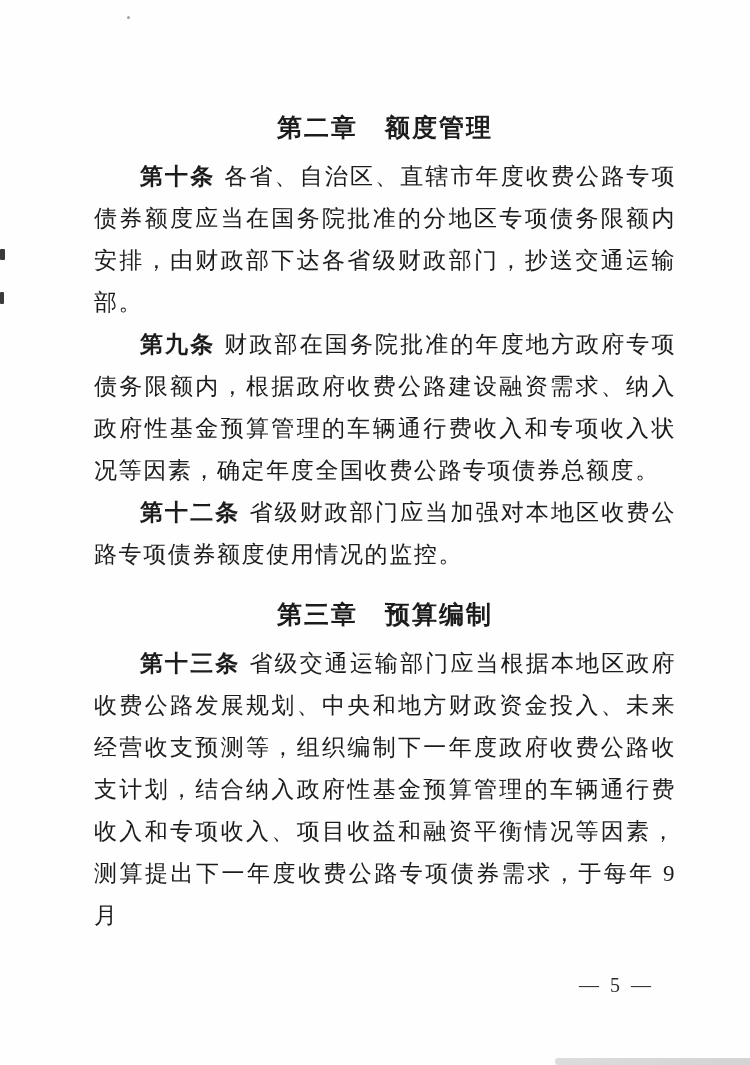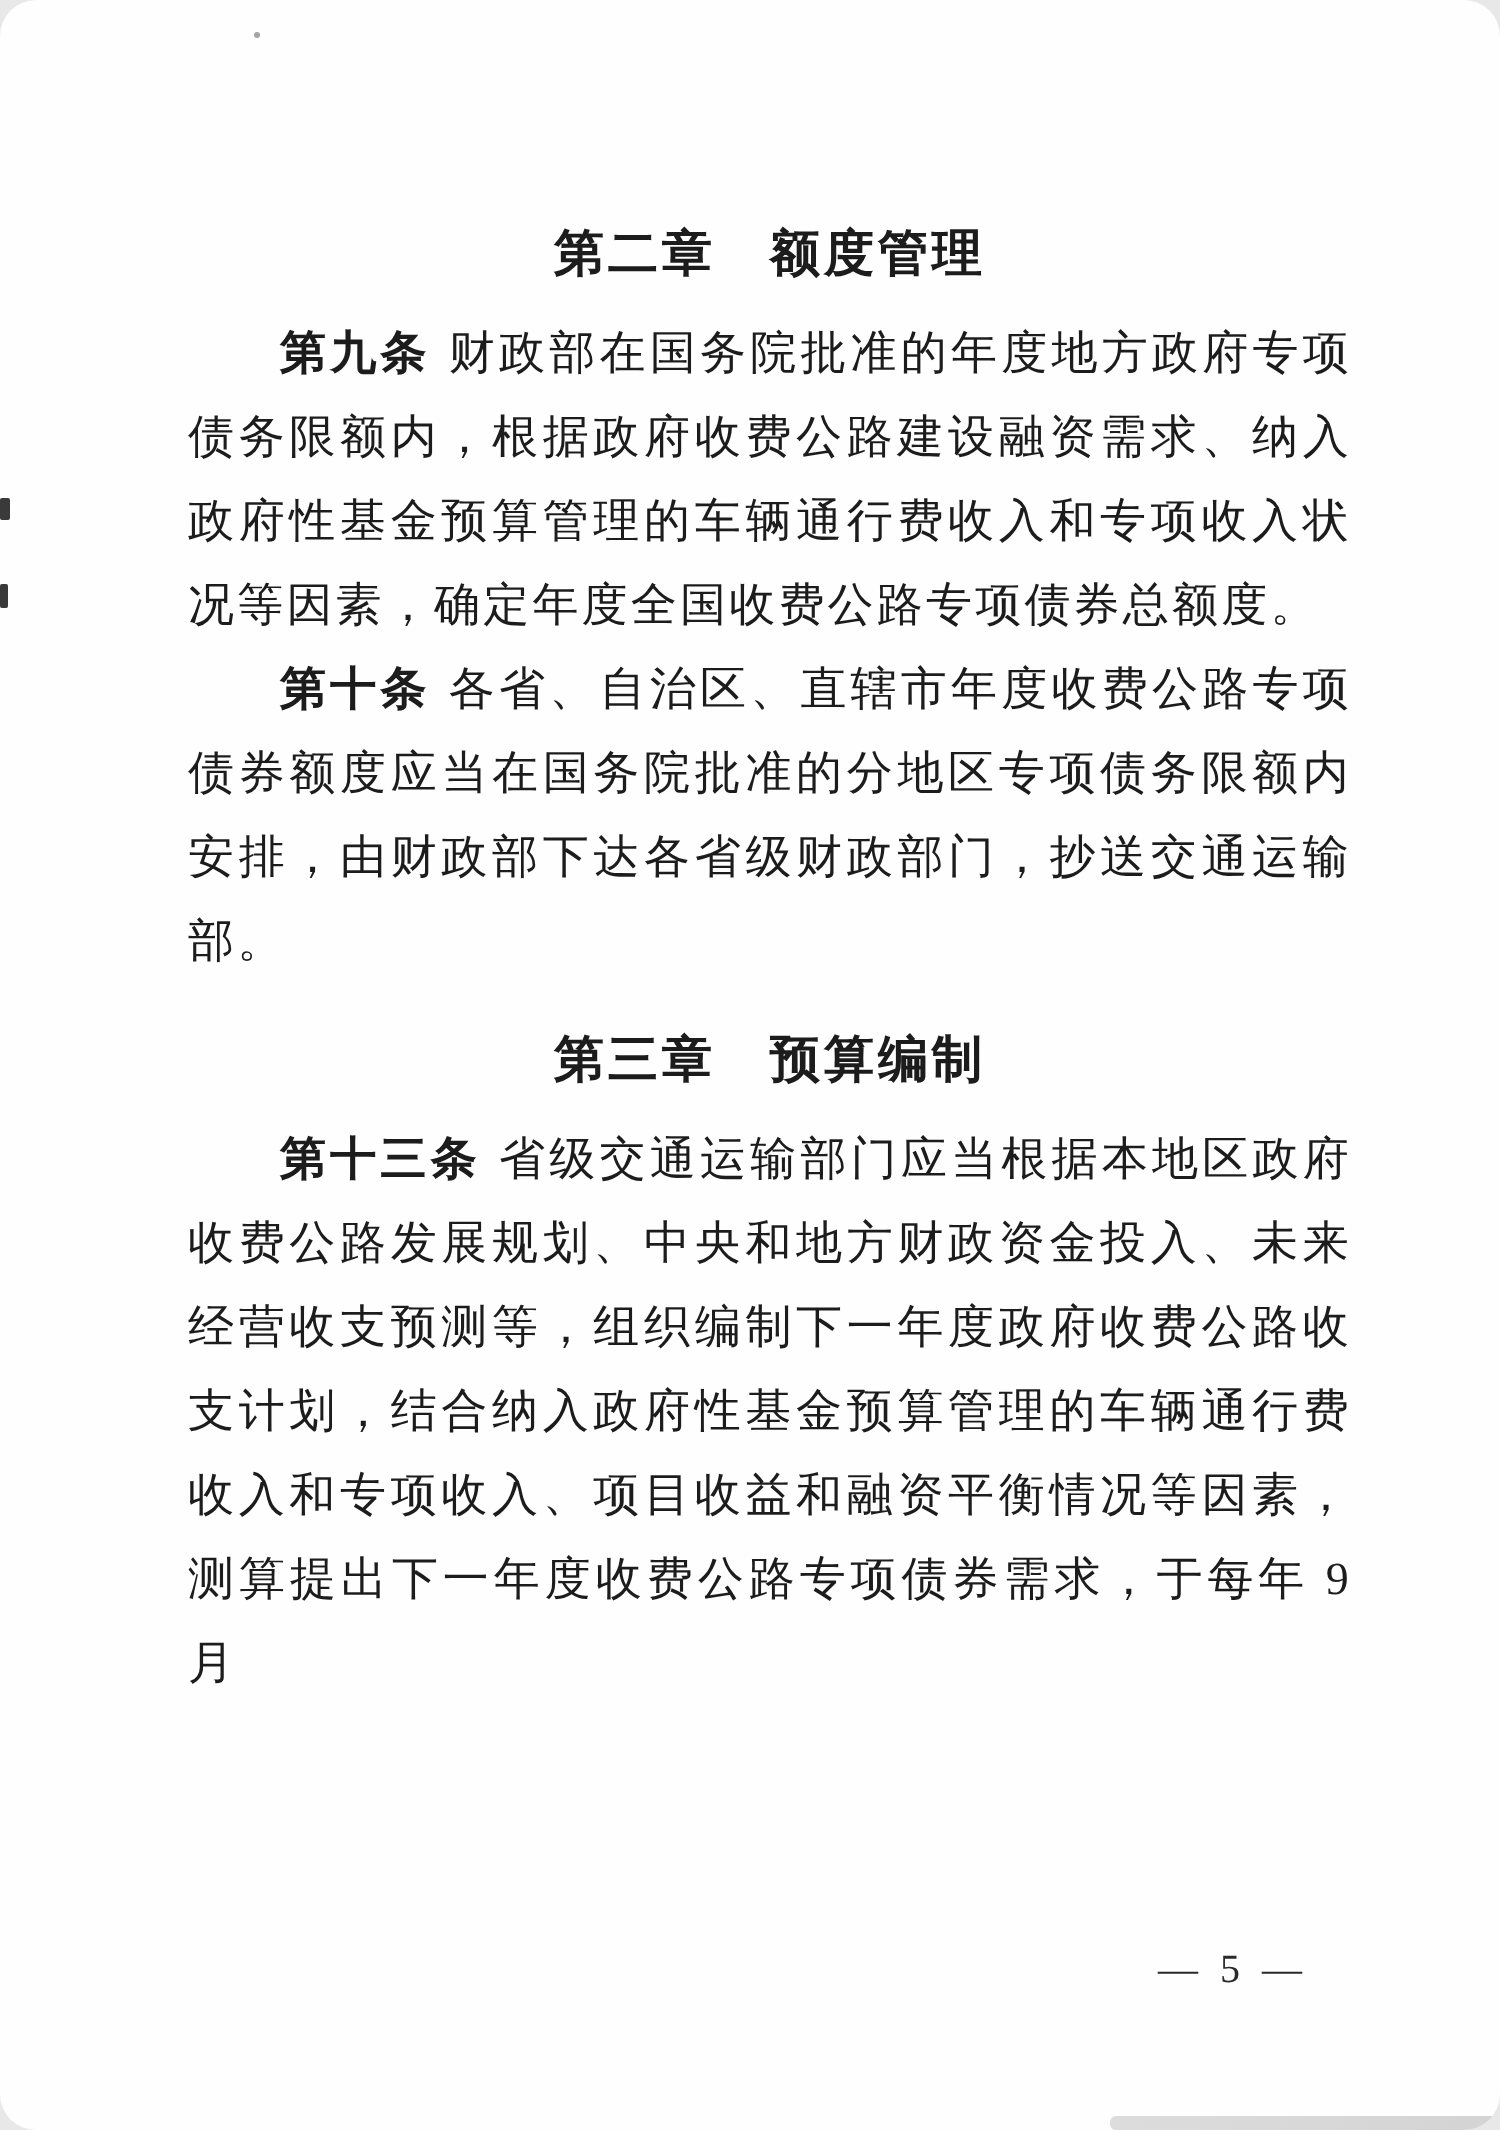--- a/index.html
+++ b/index.html
@@ -11,21 +11,20 @@
     position: relative;
     width: 750px;
     height: 1065px;
     margin: 0 auto;
     background: #fefefe;
     color: #1c1c1c;
     font-family: "Liberation Serif", "DejaVu Serif", serif;
     box-sizing: border-box;
     padding: 113px 74px 0 94px;
     overflow: hidden;
-    border-radius: 18px;
   }
   .chapter-heading {
     font-size: 25px;
     font-weight: bold;
     text-align: center;
     line-height: 28px;
     letter-spacing: 2px;
     margin: 0 0 15px 0;
     font-family: "Liberation Sans", "DejaVu Sans", sans-serif;
   }
@@ -71,28 +70,31 @@
 </style>
 </head>
 <body>
 
 <div class="page">
 
   <section>
     <h2 class="chapter-heading">第二章　额度管理</h2>
 
     <p class="article">
+      <b class="article-label">第十条</b><span>各省、自治区、直辖市年度收费公路专项债券额度应当在国务院批准的分地区专项债务限额内安排，由财政部下达各省级财政部门，抄送交通运输部。</span>
+    </p>
+
+    <p class="article">
       <b class="article-label">第九条</b><span>财政部在国务院批准的年度地方政府专项债务限额内，根据政府收费公路建设融资需求、纳入政府性基金预算管理的车辆通行费收入和专项收入状况等因素，确定年度全国收费公路专项债券总额度。</span>
     </p>
 
+
     <p class="article">
-      <b class="article-label">第十条</b><span>各省、自治区、直辖市年度收费公路专项债券额度应当在国务院批准的分地区专项债务限额内安排，由财政部下达各省级财政部门，抄送交通运输部。</span>
+      <b class="article-label">第十二条</b><span>省级财政部门应当加强对本地区收费公路专项债券额度使用情况的监控。</span>
     </p>
-
-
   </section>
 
   <section>
     <h2 class="chapter-heading second">第三章　预算编制</h2>
 
     <p class="article">
       <b class="article-label">第十三条</b><span>省级交通运输部门应当根据本地区政府收费公路发展规划、中央和地方财政资金投入、未来经营收支预测等，组织编制下一年度政府收费公路收支计划，结合纳入政府性基金预算管理的车辆通行费收入和专项收入、项目收益和融资平衡情况等因素，测算提出下一年度收费公路专项债券需求，于每年 9 月</span>
     </p>
   </section>
 

